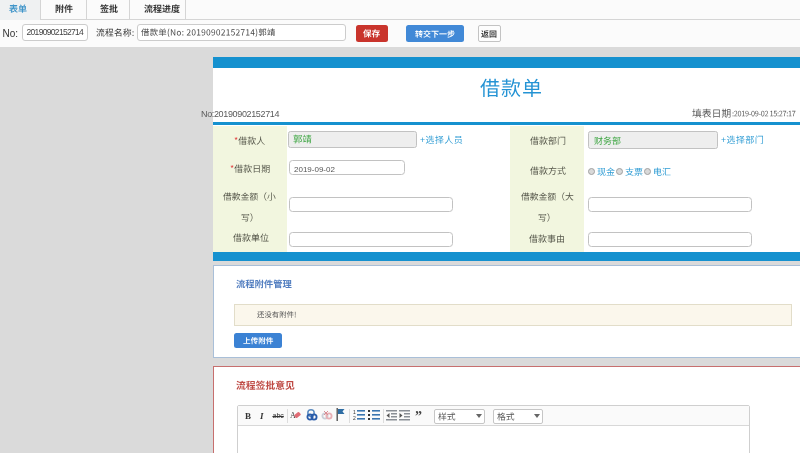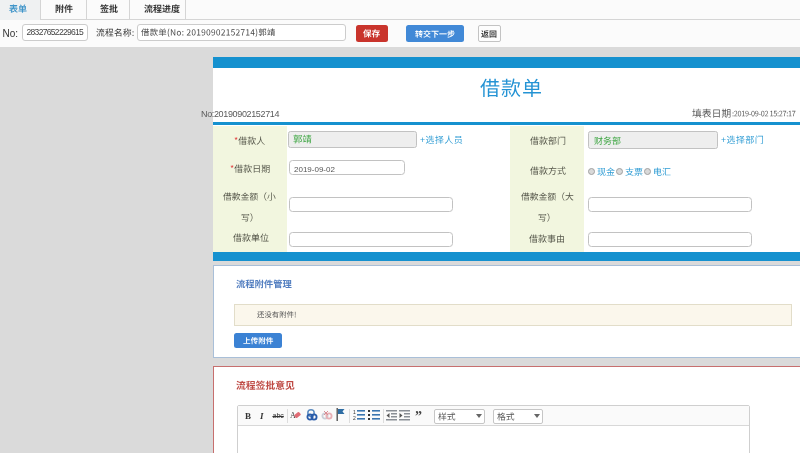--- a/index.html
+++ b/index.html
@@ -95,21 +95,21 @@
     </defs>
   </svg>
 <div style="position:absolute;left:0;top:0;width:800px;height:19.5px;background:#fbfbfb;border-bottom:1px solid #d5d5d5;"></div>
 <div style="position:absolute;left:0;top:0;width:41px;height:19.5px;background:#eff1f2;border-right:1px solid #d5d5d5;"></div>
 <div style="position:absolute;left:41px;top:0;width:46px;height:19px;border-right:1px solid #d5d5d5;"></div>
 <div style="position:absolute;left:87px;top:0;width:43px;height:19px;border-right:1px solid #d5d5d5;"></div>
 <div style="position:absolute;left:130px;top:0;width:56px;height:19px;border-right:1px solid #d5d5d5;"></div>
 <div style="position:absolute;left:0;top:19.5px;width:800px;height:28px;background:#fbfbfb;"></div>
 <div style="position:absolute;left:2.5px;top:27.5px;font:10px 'Liberation Sans',sans-serif;color:#333">No:</div>
 <div style="position:absolute;left:21.5px;top:23.5px;width:66px;height:17.5px;background:#fff;border:1px solid #ccc;border-radius:3px;"></div>
-<div style="position:absolute;left:26.5px;top:27px;font:8.5px 'Liberation Sans',sans-serif;color:#444;letter-spacing:-0.68px">28327652229615</div>
+<div style="position:absolute;left:26.5px;top:27px;font:8.5px 'Liberation Sans',sans-serif;color:#444;letter-spacing:-0.68px">20190902152714</div>
 <div style="position:absolute;left:136.5px;top:23.5px;width:209px;height:17.5px;background:#fff;border:1px solid #ccc;border-radius:3px;"></div>
 <div style="position:absolute;left:355.5px;top:24.5px;width:32.5px;height:17.8px;background:#c9342c;border-radius:2.5px;"></div>
 <div style="position:absolute;left:406px;top:24.5px;width:57.5px;height:17.8px;background:#4189d7;border-radius:2.5px;"></div>
 <div style="position:absolute;left:477.5px;top:24.5px;width:23px;height:17.8px;background:#fdfdfd;border:1px solid #c3c3c3;border-radius:2px;"></div>
 <div style="position:absolute;left:0;top:47px;width:800px;height:406px;background:#dadada;"></div>
 <div style="position:absolute;left:213px;top:57px;width:597px;height:203px;background:#fff;"></div>
 <div style="position:absolute;left:213px;top:57px;width:597px;height:11px;background:#1591cf;"></div>
 <div style="position:absolute;left:201px;top:109px;font:9px 'Liberation Sans',sans-serif;color:#5a5a5a;letter-spacing:-0.35px">No:20190902152714</div>
 <div style="position:absolute;left:213px;top:121.8px;width:597px;height:3.6px;background:#1591cf;"></div>
 <div style="position:absolute;left:213px;top:125.5px;width:74px;height:126.5px;background:#f2f6df;"></div>

